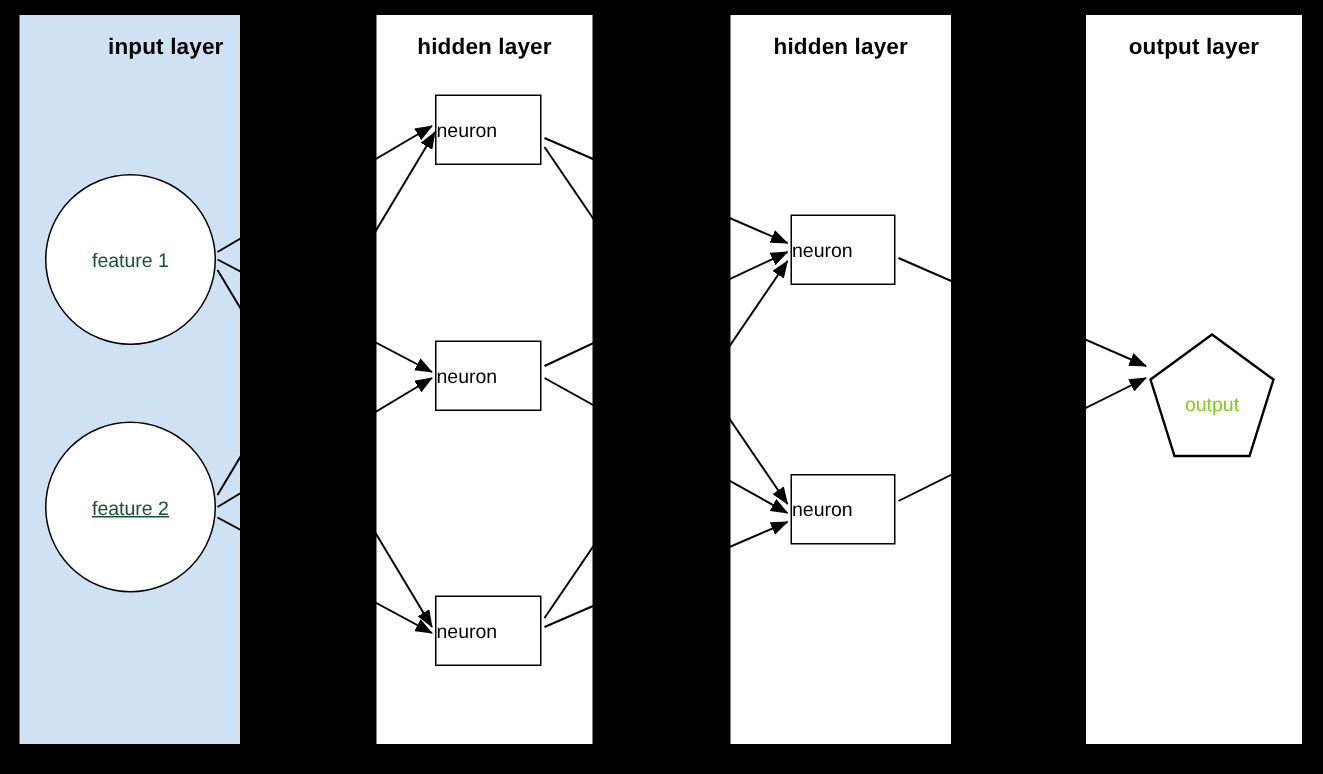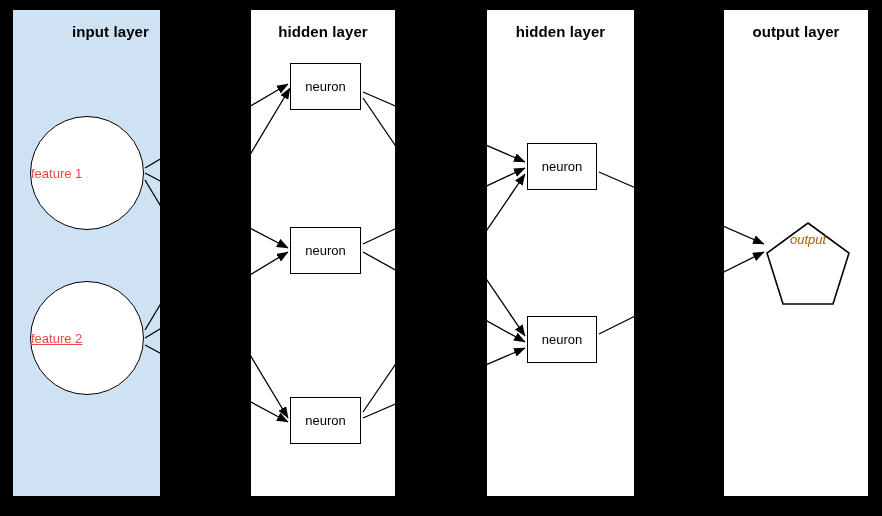--- a/index.html
+++ b/index.html
@@ -30,43 +30,42 @@
     letter-spacing: 0.1px;
   }
   .node-circle {
     position: absolute;
     box-sizing: border-box;
     border: 1.3px solid #000000;
     border-radius: 50%;
     background: #ffffff;
     display: flex;
     align-items: center;
-    justify-content: flex-start;
+    justify-content: center;
     font-size: 13px;
-    color: #ef4444;
+    color: #14532d;
   }
   .node-box {
     position: absolute;
     box-sizing: border-box;
     border: 1.5px solid #000000;
     background: #ffffff;
     display: flex;
     align-items: center;
-    justify-content: center;
+    justify-content: flex-start;
     font-size: 13px;
     color: #000000;
   }
   .node-pentagon {
     position: absolute;
     display: flex;
-    align-items: flex-start;
+    align-items: center;
     justify-content: center;
     font-size: 13px;
-    color: #a16207;
-    font-style: italic;
+    color: #84cc16;
   }
   .node-pentagon .plabel {
     position: relative;
     z-index: 2;
     margin-top: 10px;
   }
   .node-pentagon svg {
     position: absolute;
     left: 0;
     top: 0;

